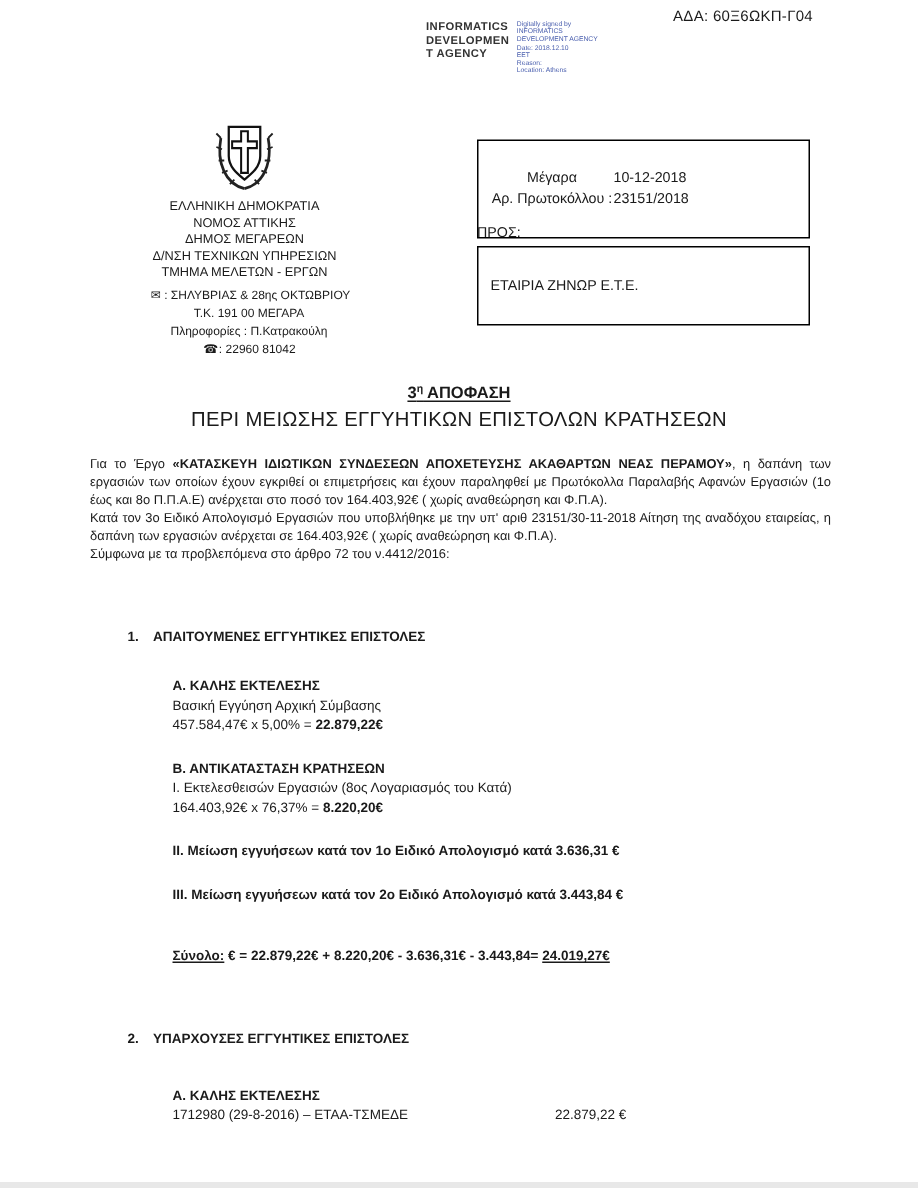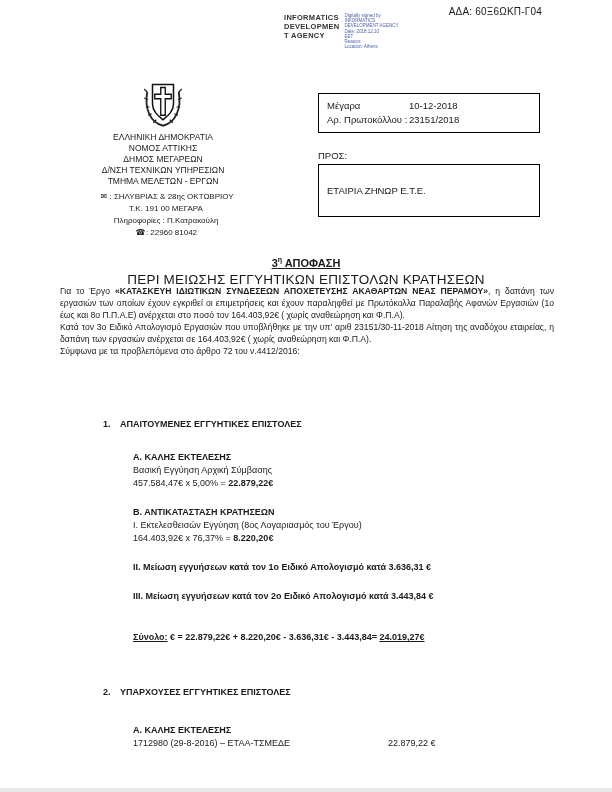--- a/index.html
+++ b/index.html
@@ -18,36 +18,36 @@
   .stamp{position:absolute;top:13px;left:284px;display:flex;gap:5px;}
   .stamp-left{font-size:7.5px;font-weight:bold;line-height:9px;color:#333;letter-spacing:.3px;}
   .stamp-right{font-size:4.5px;line-height:5.2px;color:#4a5fae;width:70px;}
   
   .letterhead{position:absolute;top:80px;left:78px;width:170px;text-align:center;}
   .emblem{display:block;margin:0 auto 4px auto;}
   .lh-line{font-size:8.5px;font-weight:normal;line-height:11px;}
   .contact{margin-top:4px;text-align:center;padding-left:6px;font-size:8px;line-height:12px;}
   .contact .icon{display:inline-block;width:11px;}
   
-  .proto-box{position:absolute;top:93px;left:318px;width:222px;border:1px solid #000;padding:5px 8px;font-size:9.5px;line-height:14px;box-sizing:border-box;}
+  .proto-box{position:absolute;top:93px;left:318px;width:222px;border:1px solid #000;padding:18px 8px;font-size:9.5px;line-height:14px;box-sizing:border-box;text-align:center;}
   .proto-row{display:flex;}
   .proto-row .pl{width:82px;}
   .pros-label{position:absolute;top:150px;left:318px;font-size:9.5px;}
   .recipient-box{position:absolute;top:164px;left:318px;width:222px;border:1px solid #000;padding:20px 8px;font-size:9.5px;box-sizing:border-box;}
   
   .title{position:absolute;top:256px;left:0;width:612px;text-align:center;}
   .title-line1{font-size:11px;font-weight:bold;text-decoration:underline;}
   .title-line1 sup{font-size:7px;}
   .title-line2{font-size:13.5px;margin-top:3px;letter-spacing:.2px;text-align:center;}
   
-  .body-text{position:absolute;top:285px;left:60px;width:494px;font-size:8.6px;line-height:12px;text-align:justify;}
+  .body-text{position:absolute;top:303px;left:60px;width:494px;font-size:8.6px;line-height:12px;text-align:justify;}
   .b{font-weight:bold;}
   .u{text-decoration:underline;}
   
-  .sections{position:absolute;top:418px;left:103px;width:470px;font-size:9px;line-height:13px;}
+  .sections{position:absolute;top:418px;left:85px;width:470px;font-size:9px;line-height:13px;}
   .sec-heading{font-weight:bold;}
   .sec-heading .num{display:inline-block;width:17px;}
   .indent{padding-left:30px;}
   .g-row{display:flex;}
   .g-row .ref{width:255px;}
 </style>
 </head>
 <body>
 
 <div class="page">
@@ -124,21 +124,21 @@
 
     <div class="sec-heading">
       <span class="num">1.</span><span>ΑΠΑΙΤΟΥΜΕΝΕΣ ΕΓΓΥΗΤΙΚΕΣ ΕΠΙΣΤΟΛΕΣ</span>
     </div>
 
     <div class="indent b" style="margin-top:20px;">Α. ΚΑΛΗΣ ΕΚΤΕΛΕΣΗΣ</div>
     <div class="indent">Βασική Εγγύηση Αρχική Σύμβασης</div>
     <div class="indent"><span>457.584,47€ x 5,00% = </span><span class="b">22.879,22€</span></div>
 
     <div class="indent b" style="margin-top:16px;">Β. ΑΝΤΙΚΑΤΑΣΤΑΣΗ ΚΡΑΤΗΣΕΩΝ</div>
-    <div class="indent">Ι. Εκτελεσθεισών Εγγύηση (8ος Λογαριασμός του Έργου)</div>
+    <div class="indent">Ι. Εκτελεσθεισών Εργασιών (8ος Λογαριασμός του Κατά)</div>
     <div class="indent"><span>164.403,92€ x 76,37% = </span><span class="b">8.220,20€</span></div>
 
     <div class="indent b" style="margin-top:16px;">ΙΙ. Μείωση εγγυήσεων κατά τον 1ο Ειδικό Απολογισμό κατά 3.636,31 €</div>
     <div class="indent b" style="margin-top:16px;">ΙΙΙ. Μείωση εγγυήσεων κατά τον 2ο Ειδικό Απολογισμό κατά 3.443,84 €</div>
 
     <div class="indent b" style="margin-top:28px;">
       <span class="u">Σύνολο:</span><span> € = 22.879,22€ + 8.220,20€ - 3.636,31€ - 3.443,84= </span><span class="u">24.019,27€</span>
     </div>
 
     <div class="sec-heading" style="margin-top:42px;">

